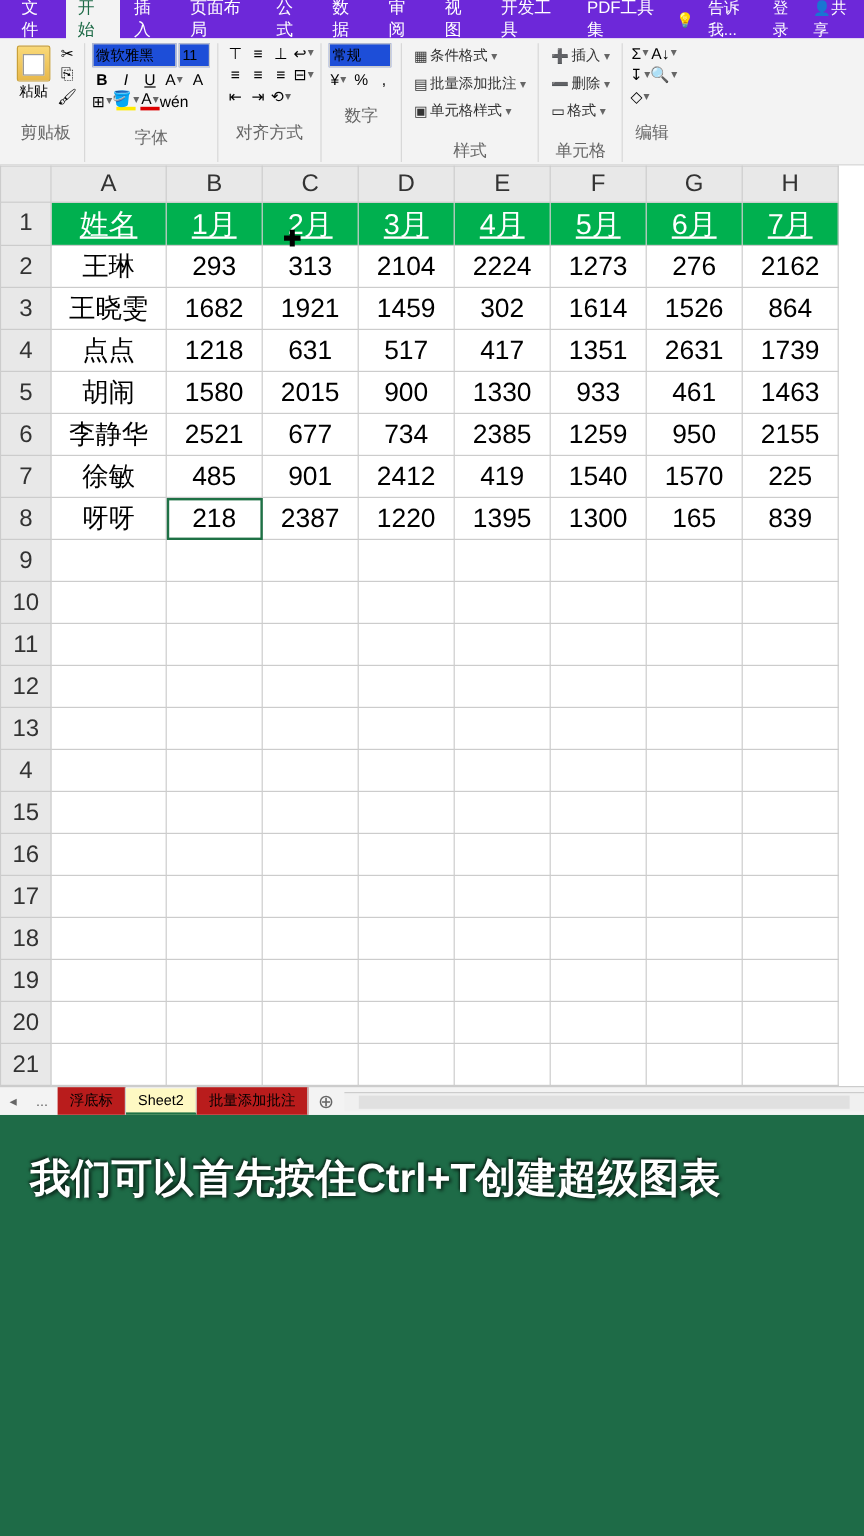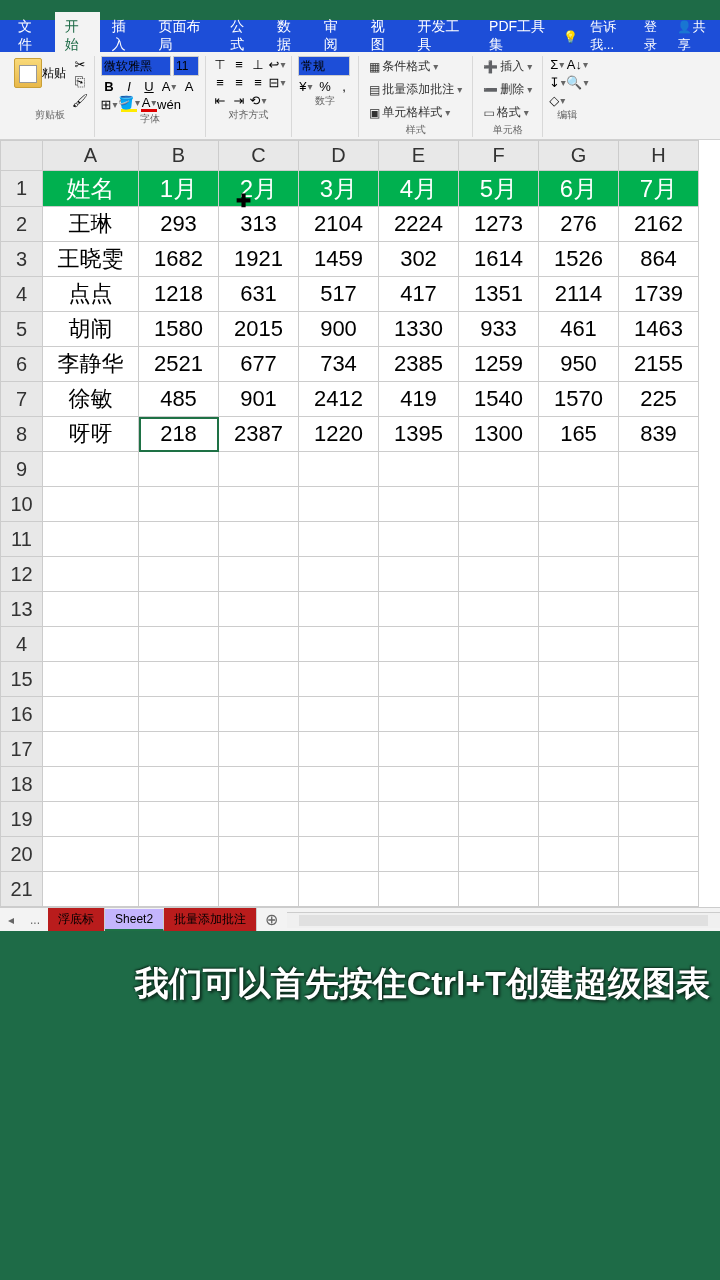--- a/index.html
+++ b/index.html
@@ -1,50 +1,50 @@
 <!DOCTYPE html>
 <html><head>
 <meta charset="utf-8">
 <style>
 * { margin: 0; padding: 0; box-sizing: border-box; }
 body { font-family: "Microsoft YaHei", sans-serif; background: #1e6b47; width: 720px; height: 1280px; overflow: hidden; }
 .app { background: #fff; width: 100%; }
-.tabs { background: #1d4ed8; display: flex; align-items: center; padding: 0 8px; height: 32px; font-size: 14px; color: #fff; gap: 2px; margin-top: 20px; }
+.tabs { background: #6d28d9; display: flex; align-items: center; padding: 0 8px; height: 32px; font-size: 14px; color: #fff; gap: 2px; }
 .tab { padding: 6px 10px; cursor: pointer; }
 .tab.active { background: #f3f3f3; color: #1e6b47; }
 .tabs-right { margin-left: auto; display: flex; align-items: center; gap: 12px; font-size: 13px; }
 .ribbon { background: #f3f3f3; border-bottom: 1px solid #d0d0d0; display: flex; padding: 4px 6px 2px; }
 .rgroup { border-right: 1px solid #d8d8d8; padding: 0 6px; display: flex; flex-direction: column; align-items: center; }
 .rgroup:last-child { border-right: none; }
 .rgroup-body { display: flex; gap: 4px; align-items: flex-start; }
-.rgroup-label { font-size: 10px; color: #666; margin-top: 0; }
+.rgroup-label { font-size: 14px; color: #666; margin-top: 14px; }
 .rbtn { padding: 2px 4px; font-size: 12px; color: #333; cursor: pointer; display: flex; align-items: center; gap: 2px; }
 .rbtn-col { display: flex; flex-direction: column; gap: 2px; }
 .font-select { border: 1px solid #ccc; font-size: 12px; padding: 2px 2px; background: #1d4ed8; }
 .icon-sm { width: 16px; height: 16px; display: inline-flex; align-items: center; justify-content: center; font-size: 13px; }
-.paste-big { display: flex; flex-direction: row; align-items: center; font-size: 12px; padding: 2px; }
+.paste-big { display: flex; flex-direction: column; align-items: center; font-size: 12px; padding: 2px; }
 .paste-icon { width: 28px; height: 30px; background: linear-gradient(#f9d978,#e8b84a); border: 1px solid #c9a038; border-radius: 2px; position: relative; }
 .paste-icon::after { content:""; position:absolute; top:6px; left:4px; right:4px; bottom:4px; background:#fff; border:1px solid #999; }
 .sheet { position: relative; background: #fff; }
 .grid { border-collapse: collapse; font-size: 22px; }
 .grid th, .grid td { border: 1px solid #ccc; text-align: center; }
 .corner { background: #e8e8e8; width: 42px; height: 30px; }
 .colhdr { background: #e8e8e8; color: #333; font-weight: normal; height: 30px; font-size: 20px; }
 .rowhdr { background: #e8e8e8; color: #333; font-weight: normal; width: 42px; font-size: 20px; }
 .colA { width: 96px; }
 .colB,.colC,.colD,.colE,.colF,.colG,.colH { width: 80px; }
 .datarow td { height: 35px; }
-.hdr-row td { background: #00b04f; color: #fff; height: 36px; font-size: 24px; }
+.hdr-row td { background: #00b04f; color: #fff; height: 36px; font-size: 24px; text-decoration: underline; }
 .cell-sel { outline: 2px solid #1e7145; outline-offset: -2px; }
 .tabsheet { display: flex; align-items: center; background: #f3f3f3; border-top: 1px solid #ccc; height: 24px; font-size: 12px; }
 .tabsheet .sh { padding: 3px 10px; border-right: 1px solid #ccc; cursor: pointer; background: #b91c1c; }
-.tabsheet .sh.active { background: #c4b5fd; border-bottom: 2px solid #1e7145; }
+.tabsheet .sh.active { background: #fef9c3; border-bottom: 2px solid #1e7145; }
 .tabsheet .nav { padding: 0 8px; color: #666; }
 .tabsheet .add { padding: 0 8px; color: #666; font-size: 16px; }
-.caption { color: #fff; font-size: 34px; font-weight: bold; text-align: right; padding: 30px 10px; text-shadow: 2px 2px 3px rgba(0,0,0,0.6), -1px -1px 2px rgba(0,0,0,0.6); }
+.caption { color: #fff; font-size: 34px; font-weight: bold; text-align: left; padding: 30px 25px; text-shadow: 2px 2px 3px rgba(0,0,0,0.6), -1px -1px 2px rgba(0,0,0,0.6); }
 .lightbulb::before { content:"💡"; font-size:12px; }
 .share-ic::before { content:"👤"; font-size:12px; }
 .dd::after { content:"▾"; font-size:10px; margin-left:1px; color:#666; }
 .scroll-h { height: 16px; background: #f0f0f0; border-top:1px solid #ccc; display:flex; }
 .scroll-h .track { flex:1; margin: 2px 12px; background:#e0e0e0; }
 .cursor-plus { position:absolute; font-weight:bold; color:#000; font-size:18px; pointer-events:none; }
 </style>
 </head>
 <body>
 
@@ -251,21 +251,21 @@
         </tbody>
         <tbody>
           <tr class="datarow">
             <th class="rowhdr">4</th>
             <td class="colA">点点</td>
             <td class="colB">1218</td>
             <td class="colC">631</td>
             <td class="colD">517</td>
             <td class="colE">417</td>
             <td class="colF">1351</td>
-            <td class="colG">2114</td>
+            <td class="colG">2631</td>
             <td class="colH">1739</td>
           </tr>
         </tbody>
         <tbody>
           <tr class="datarow">
             <th class="rowhdr">5</th>
             <td class="colA">胡闹</td>
             <td class="colB">1580</td>
             <td class="colC">2015</td>
             <td class="colD">900</td>

